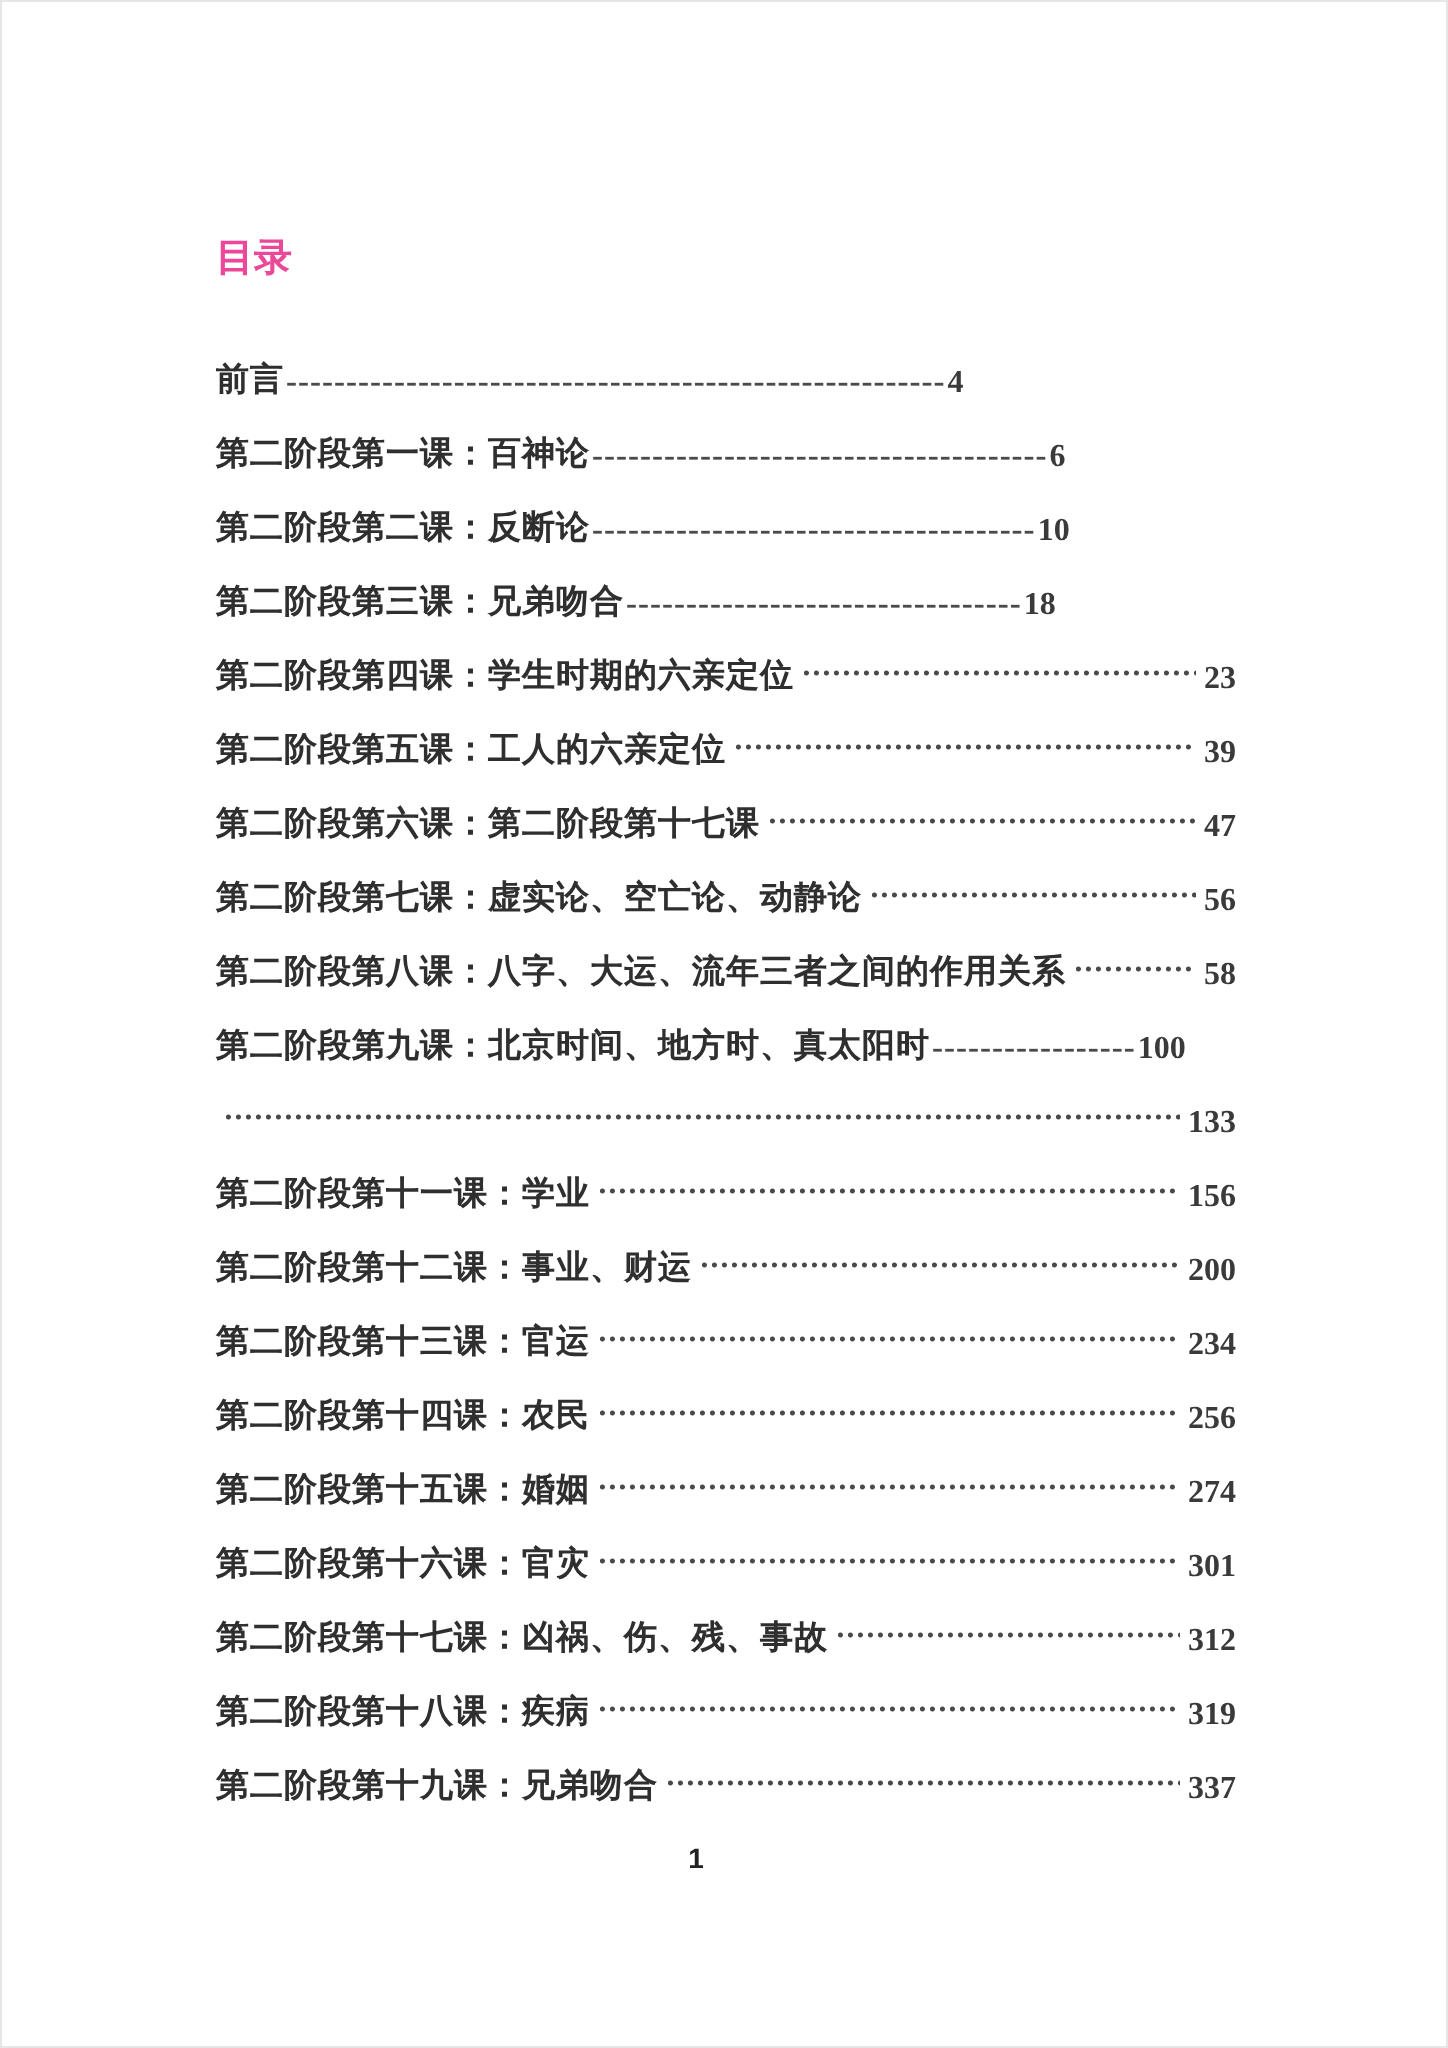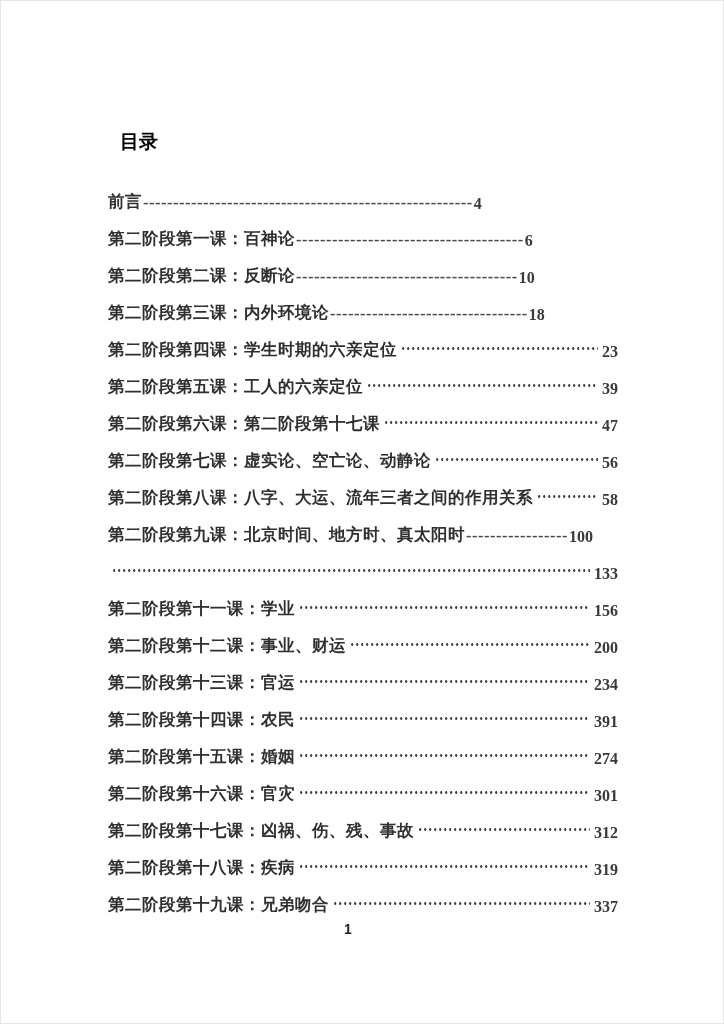--- a/index.html
+++ b/index.html
@@ -21,22 +21,22 @@
   .content {
     position: absolute;
     left: 107px;
     top: 119px;
     width: 510px;
   }
   .toc-heading {
     font-size: 19px;
     line-height: 20px;
     font-weight: bold;
-    color: #000000;
-    margin: 12px;
+    color: #ec4899;
+    margin: 0;
   }
   .toc-list {
     margin-top: 24px;
   }
   .toc-row {
     display: flex;
     align-items: flex-end;
     height: 37px;
     font-size: 16.5px;
     white-space: nowrap;
@@ -107,21 +107,21 @@
           <span class="entry-text">第二阶段第一课：百神论</span>
           <span class="dash-leader">--------------------------------------</span>
           <span class="page-num">6</span>
         </div>
         <div class="toc-row">
           <span class="entry-text">第二阶段第二课：反断论</span>
           <span class="dash-leader">-------------------------------------</span>
           <span class="page-num">10</span>
         </div>
         <div class="toc-row">
-          <span class="entry-text">第二阶段第三课：内外环境论</span>
+          <span class="entry-text">第二阶段第三课：兄弟吻合</span>
           <span class="dash-leader">---------------------------------</span>
           <span class="page-num">18</span>
         </div>
         <div class="toc-row">
           <span class="entry-text">第二阶段第四课：学生时期的六亲定位</span>
           <span class="dot-leader"></span>
           <span class="page-num">23</span>
         </div>
         <div class="toc-row">
           <span class="entry-text">第二阶段第五课：工人的六亲定位</span>
@@ -163,21 +163,21 @@
           <span class="page-num">200</span>
         </div>
         <div class="toc-row">
           <span class="entry-text">第二阶段第十三课：官运</span>
           <span class="dot-leader"></span>
           <span class="page-num">234</span>
         </div>
         <div class="toc-row">
           <span class="entry-text">第二阶段第十四课：农民</span>
           <span class="dot-leader"></span>
-          <span class="page-num">391</span>
+          <span class="page-num">256</span>
         </div>
         <div class="toc-row">
           <span class="entry-text">第二阶段第十五课：婚姻</span>
           <span class="dot-leader"></span>
           <span class="page-num">274</span>
         </div>
         <div class="toc-row">
           <span class="entry-text">第二阶段第十六课：官灾</span>
           <span class="dot-leader"></span>
           <span class="page-num">301</span>

